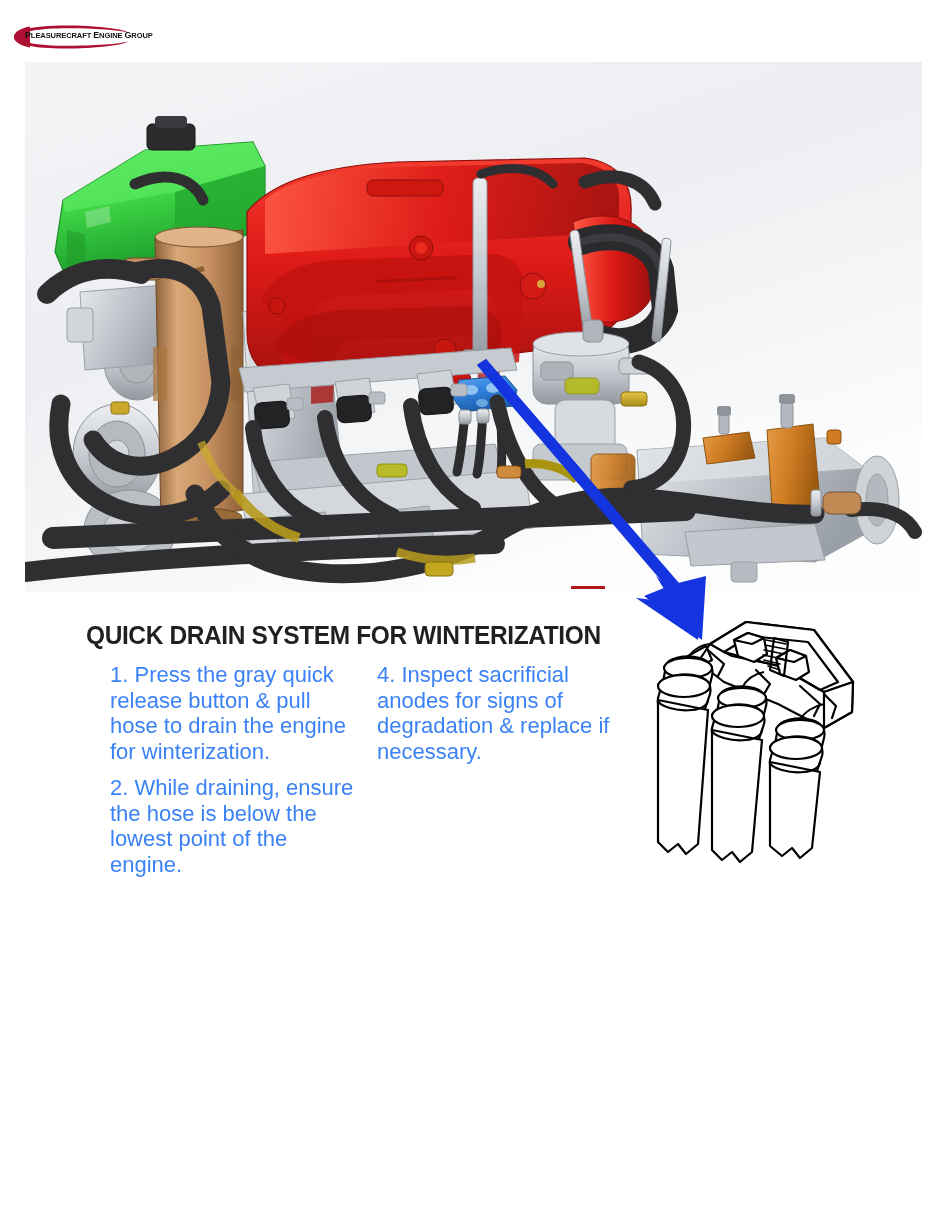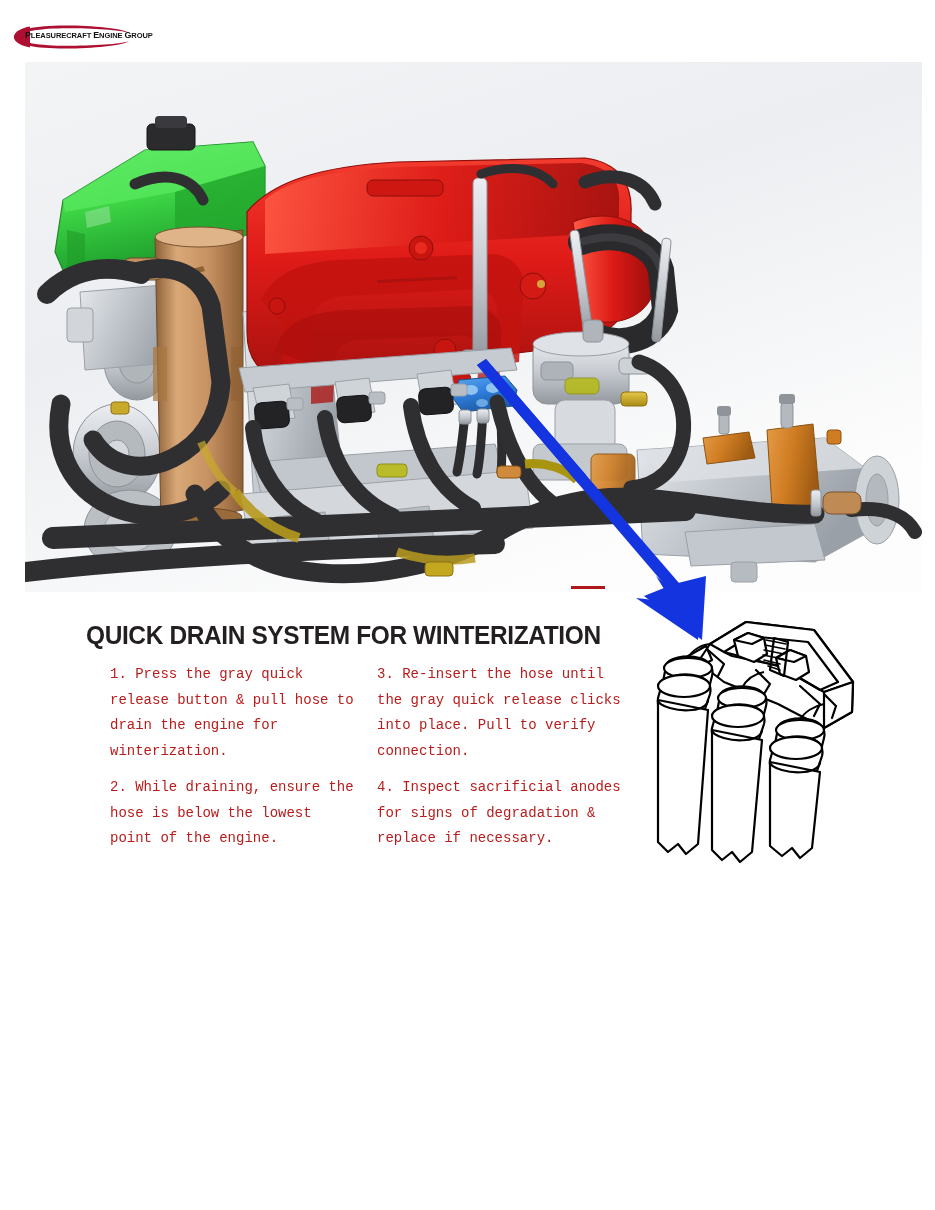--- a/index.html
+++ b/index.html
@@ -68,24 +68,24 @@
     letter-spacing: -0.4px;
     color: #231f20;
     white-space: nowrap;
     transform: scaleX(0.96);
     transform-origin: left center;
   }
 
   
   .col {
     position: absolute;
-    font-family: Liberation Mono, monospace;
-    font-size: 14px;
+    font-family: Liberation Sans, sans-serif;
+    font-size: 22px;
     line-height: 25.5px;
-    color: #b91c1c;
+    color: #3b82f6;
   }
   .col-left  { left: 110px; top: 662px; width: 248px; }
   .col-right { left: 377px; top: 662px; width: 246px; }
   .step { margin: 0 0 11px 0; }
   .step:last-child { margin-bottom: 16px; }
 
   
   .linedraw {
     position: absolute;
     left: 628px;
@@ -373,21 +373,20 @@
 </svg>
 
 <div class="heading">QUICK DRAIN SYSTEM FOR  WINTERIZATION</div>
 
 <div class="col col-left">
   <p class="step">1. Press the gray quick release button &amp; pull hose to drain the engine for winterization.</p>
   <p class="step">2. While draining, ensure the hose is below the lowest point of the engine.</p>
 </div>
 
 <div class="col col-right">
-  <p class="step">3. Re-insert the hose until the gray quick release clicks into place. Pull to verify connection.</p>
   <p class="step">4. Inspect sacrificial anodes for signs of degradation &amp; replace if necessary.</p>
 </div>
 
 <div class="linedraw">
   <svg width="250" height="268" viewBox="0 0 250 268">
     <g fill="#ffffff" stroke="#000000" stroke-width="2.2" stroke-linejoin="round" stroke-linecap="round">
 
       <path d="M82 44 L118 22 L186 30 L225 82 L224 112 L196 128 L150 104 L96 82 L70 62 Z"></path>
       <path d="M82 44 L118 22 L186 30 L225 82 L196 92 L150 66 L96 52 Z" fill="#ffffff"></path>
       <path d="M196 92 L225 82 L224 112 L196 128 Z"></path>

